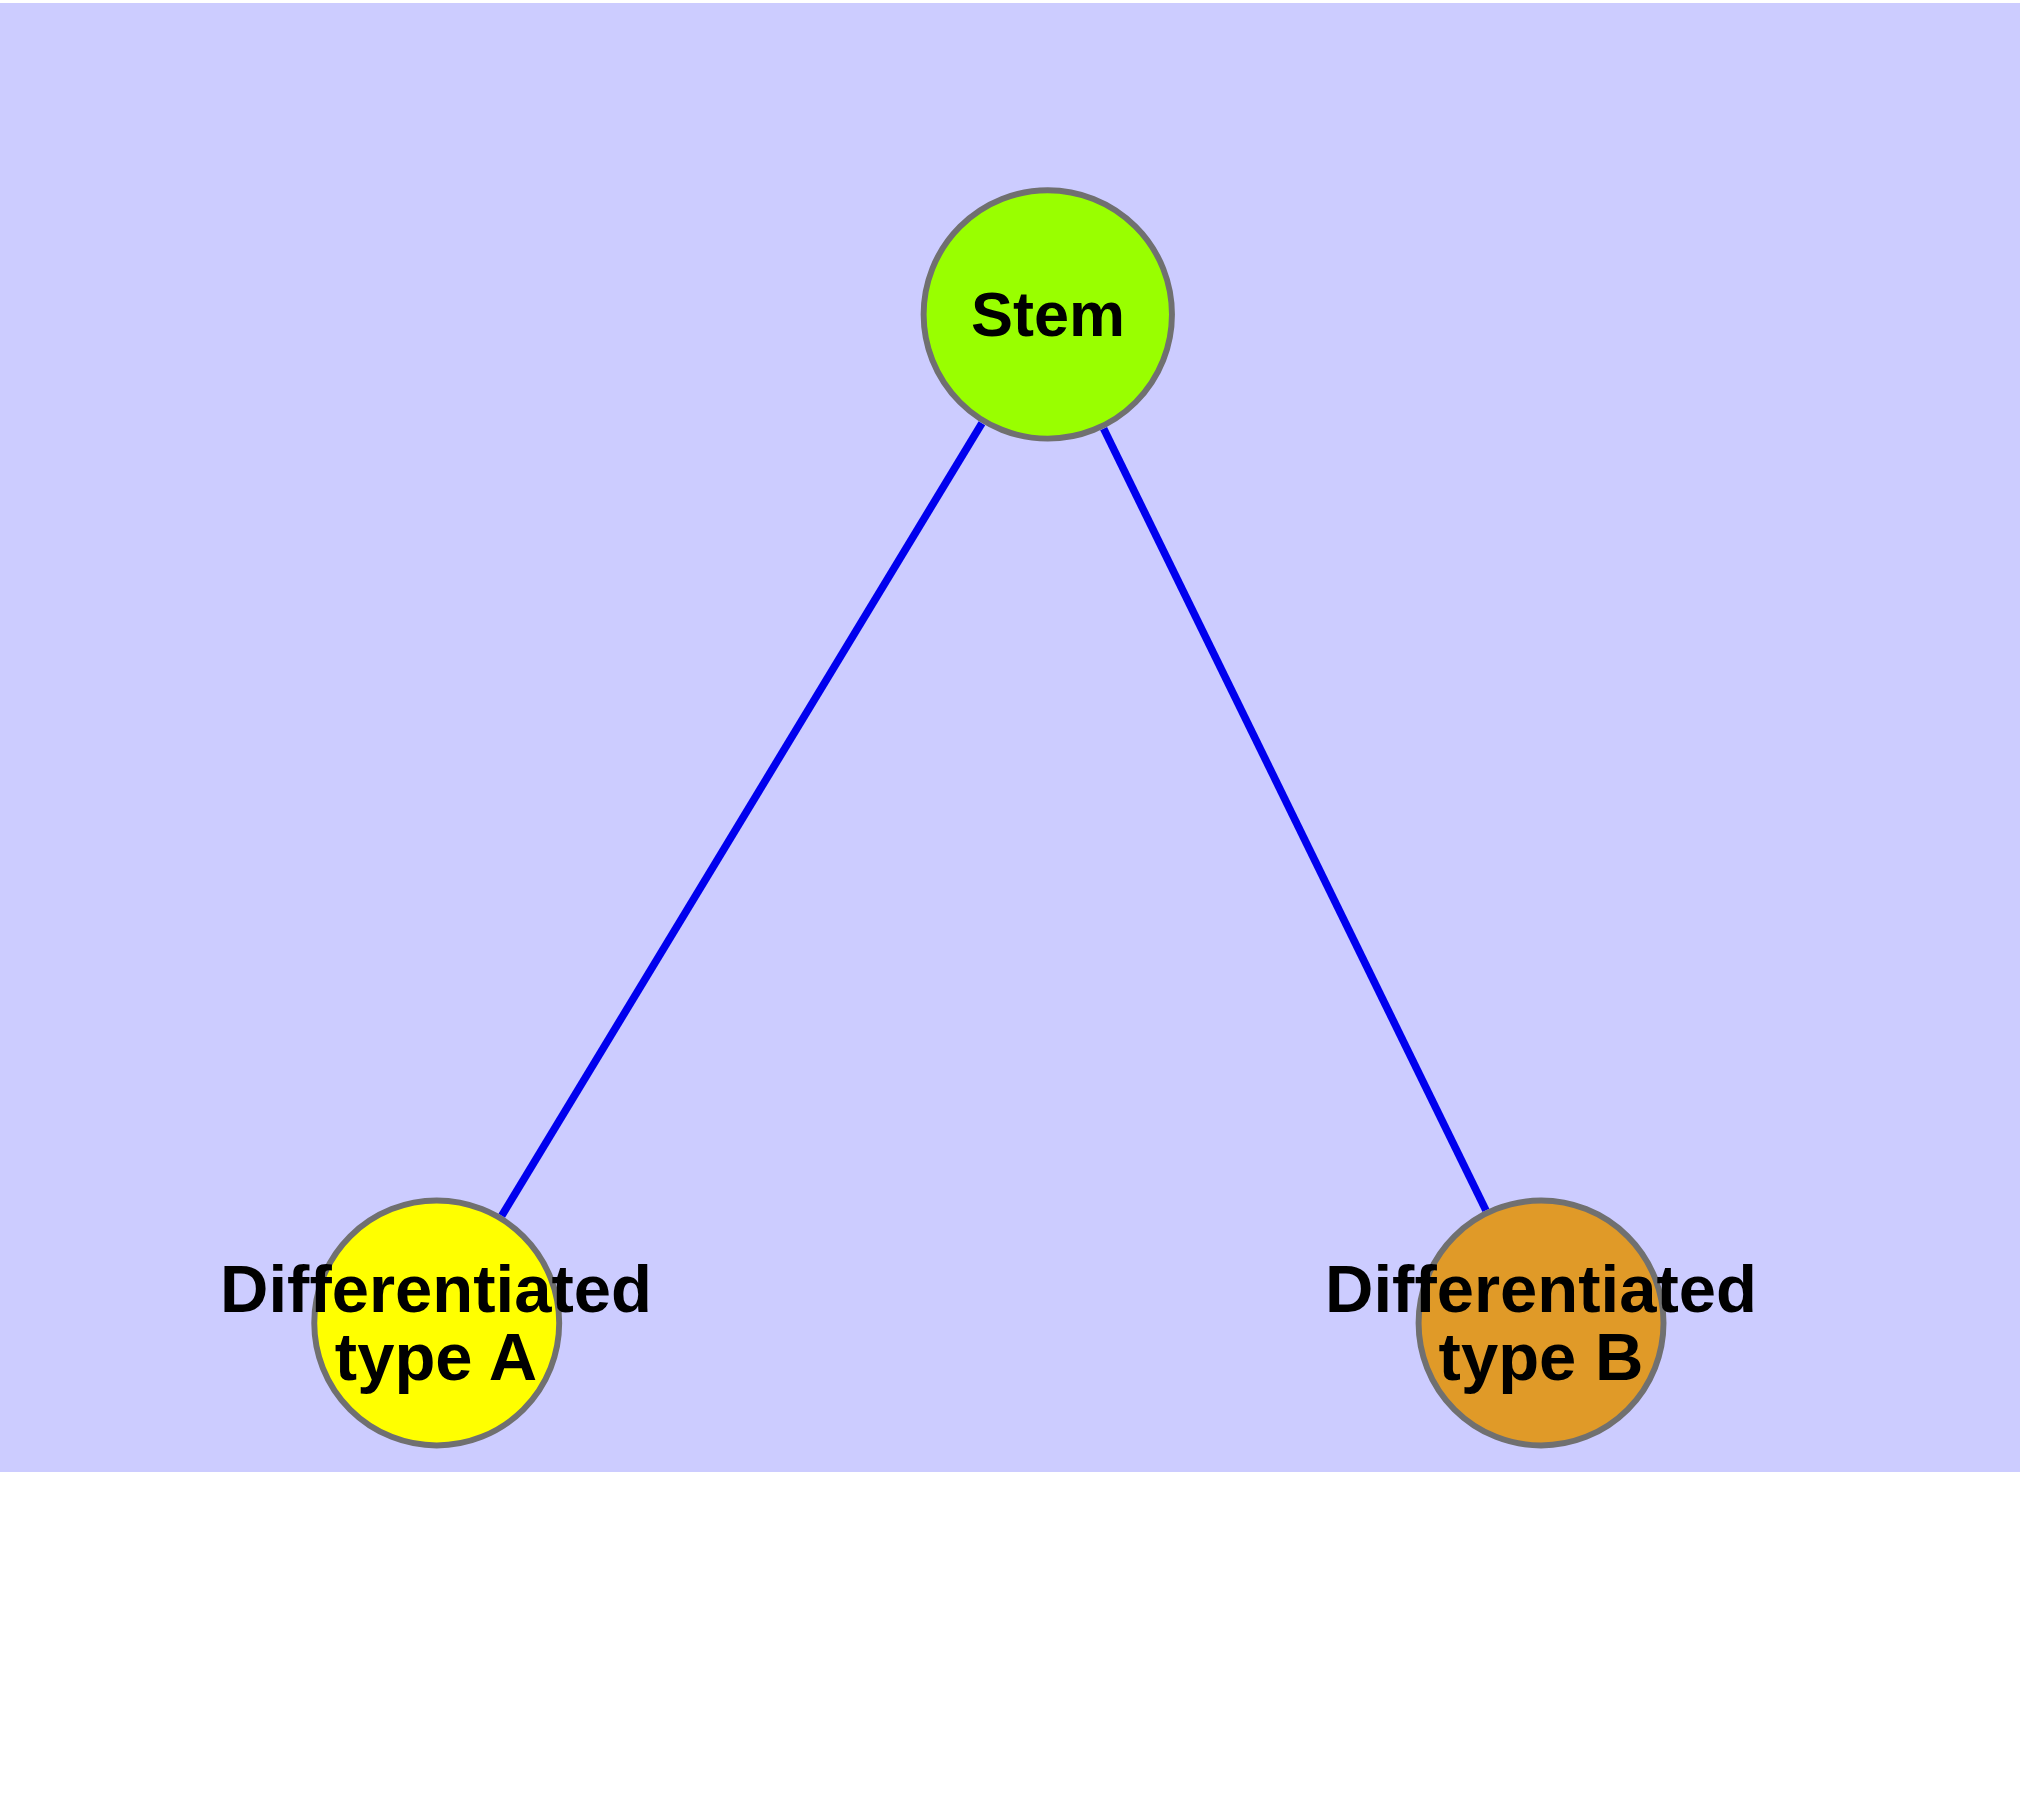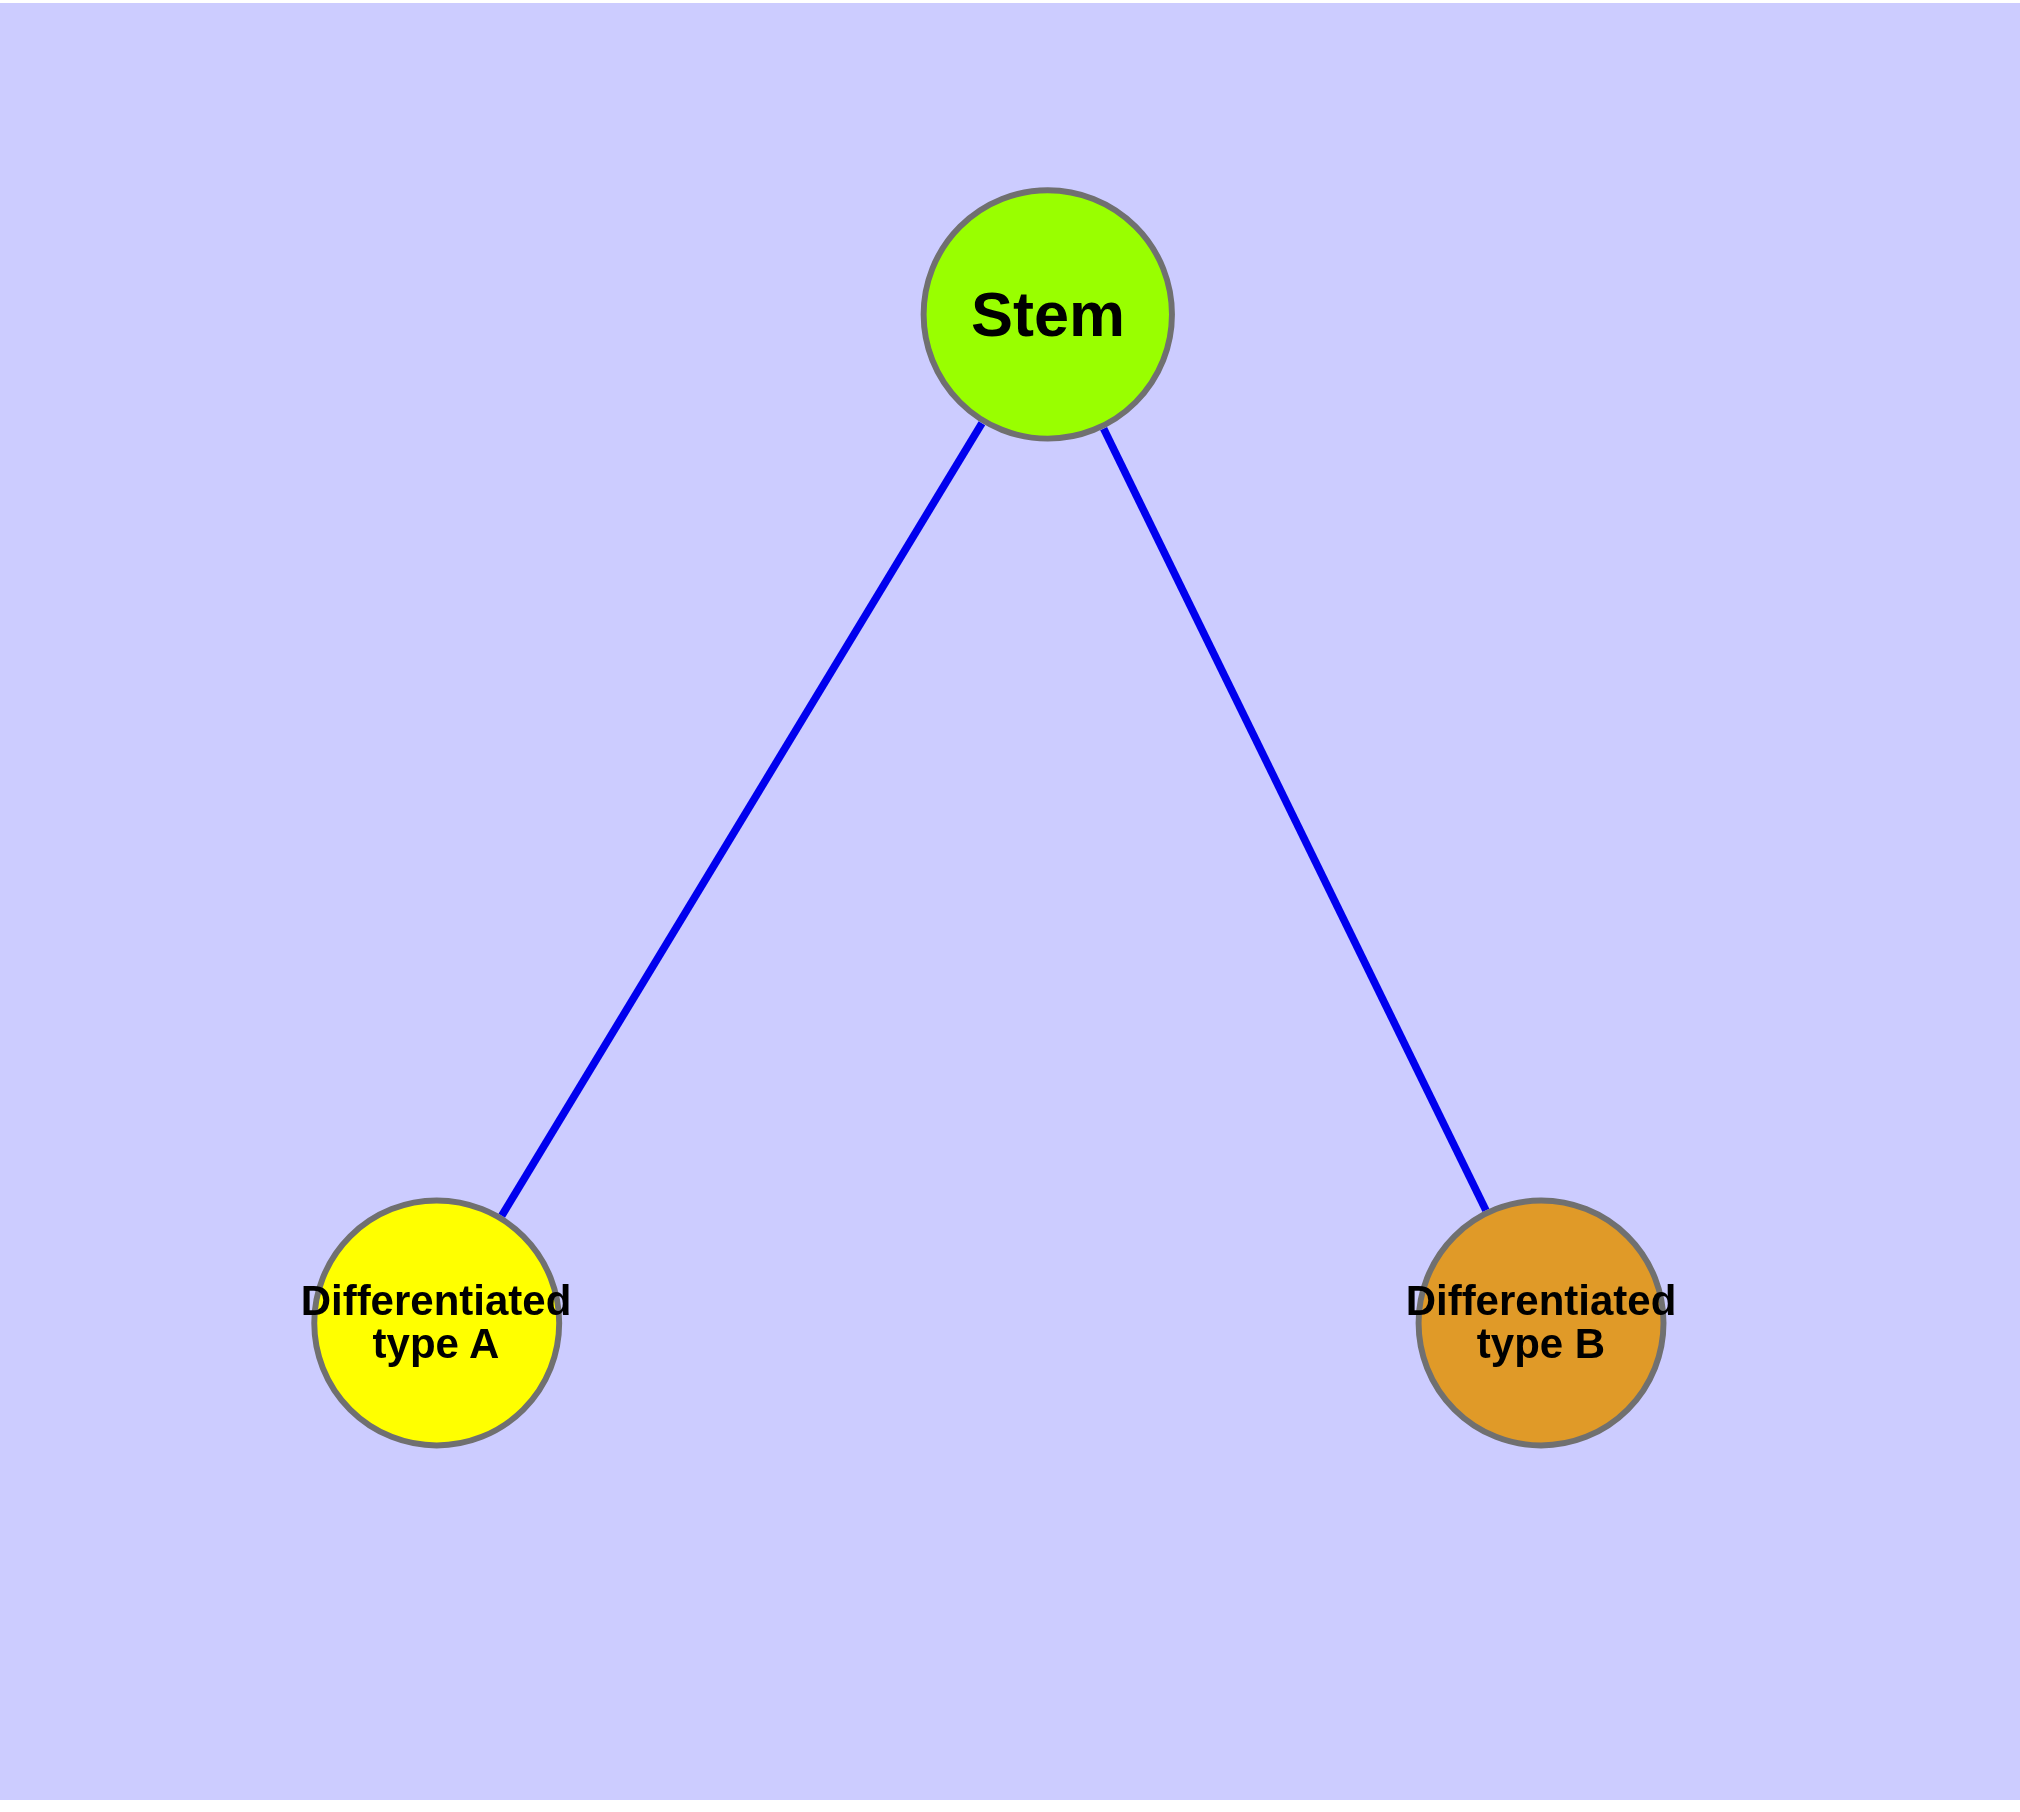--- a/index.html
+++ b/index.html
@@ -3,21 +3,21 @@
 <meta charset="utf-8">
 <style>
   html, body {
     margin: 0;
     padding: 0;
     background: #ffffff;
   }
   #canvas {
     position: relative;
     width: 2021px;
-    height: 1800px;
+    height: 1472px;
     background: #ffffff;
     overflow: hidden;
     font-family: "Liberation Sans", sans-serif;
   }
   #plot-bg {
     position: absolute;
     left: 0;
     top: 3.4px;
     width: 2021px;
     height: 1809px;
@@ -37,21 +37,21 @@
     color: #000000;
     line-height: 1.02;
     white-space: pre;
     transform: translate(-50%, -50%);
     pointer-events: none;
   }
   .node-label.root {
     font-size: 63px;
   }
   .node-label.leaf {
-    font-size: 42px;
+    font-size: 67px;
   }
 </style>
 </head>
 <body>
 
 <div id="canvas">
 
   <div id="plot-bg"></div>
 
   <svg id="graph-svg" viewBox="0 0 2384 2138">

